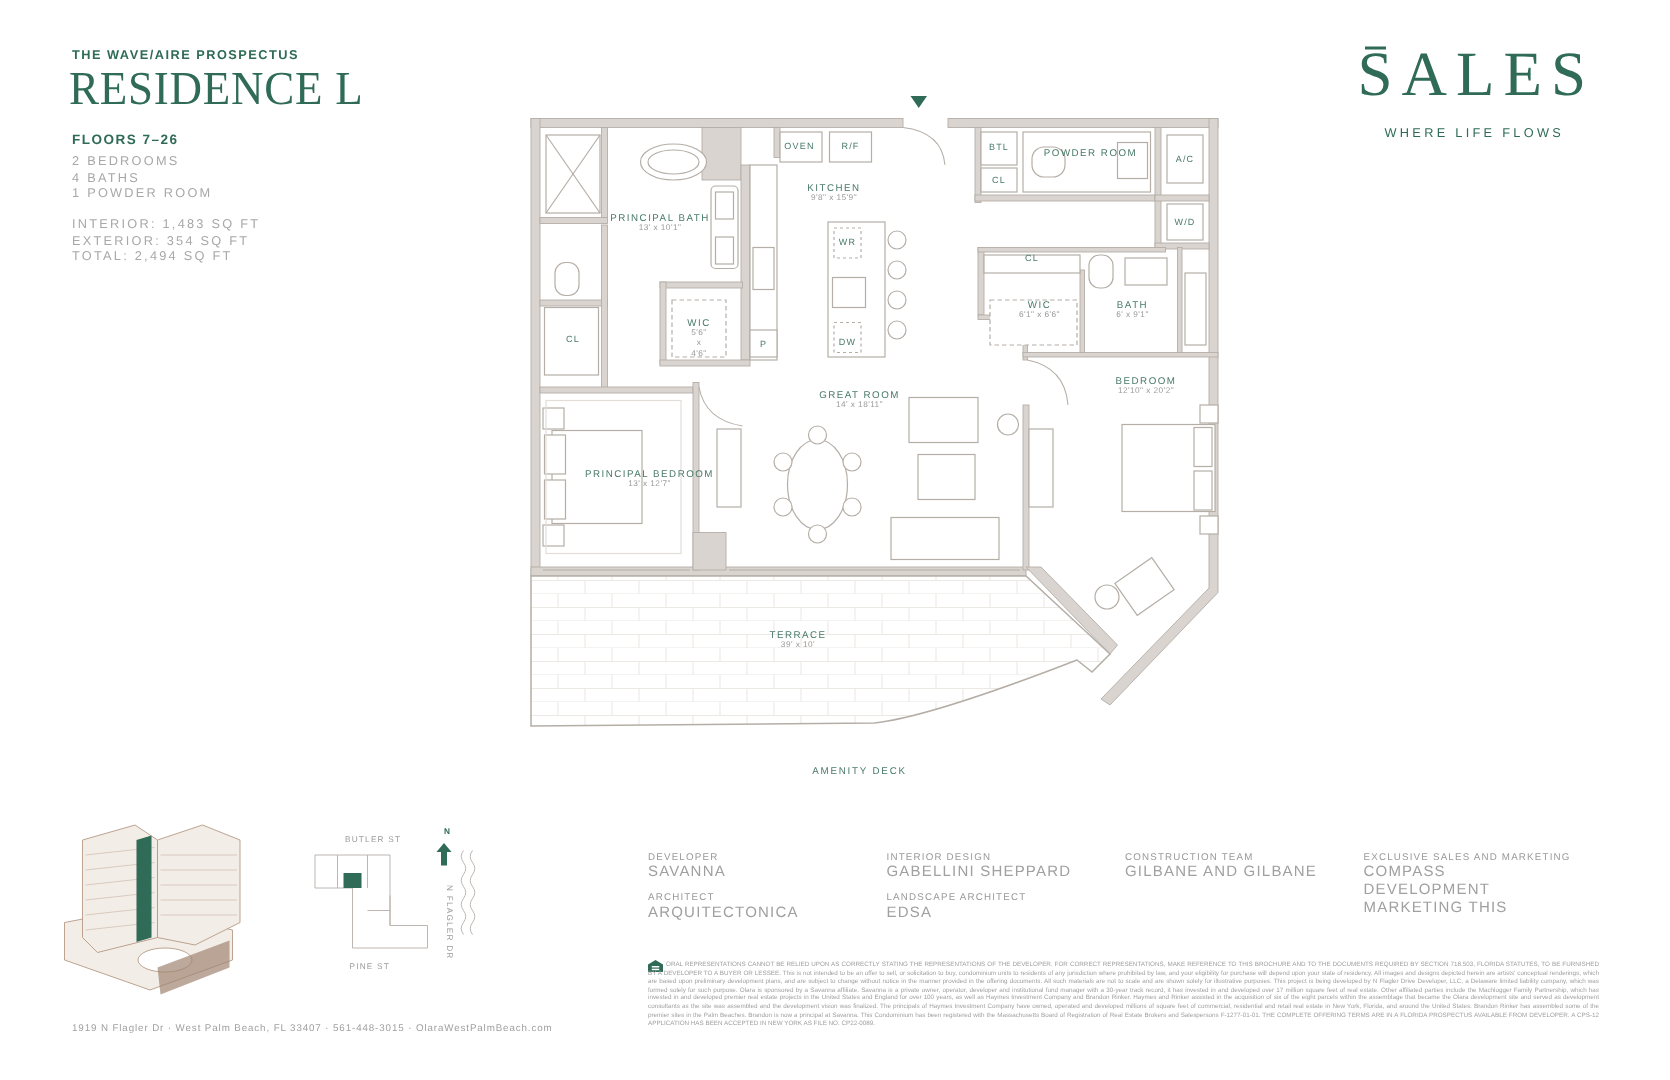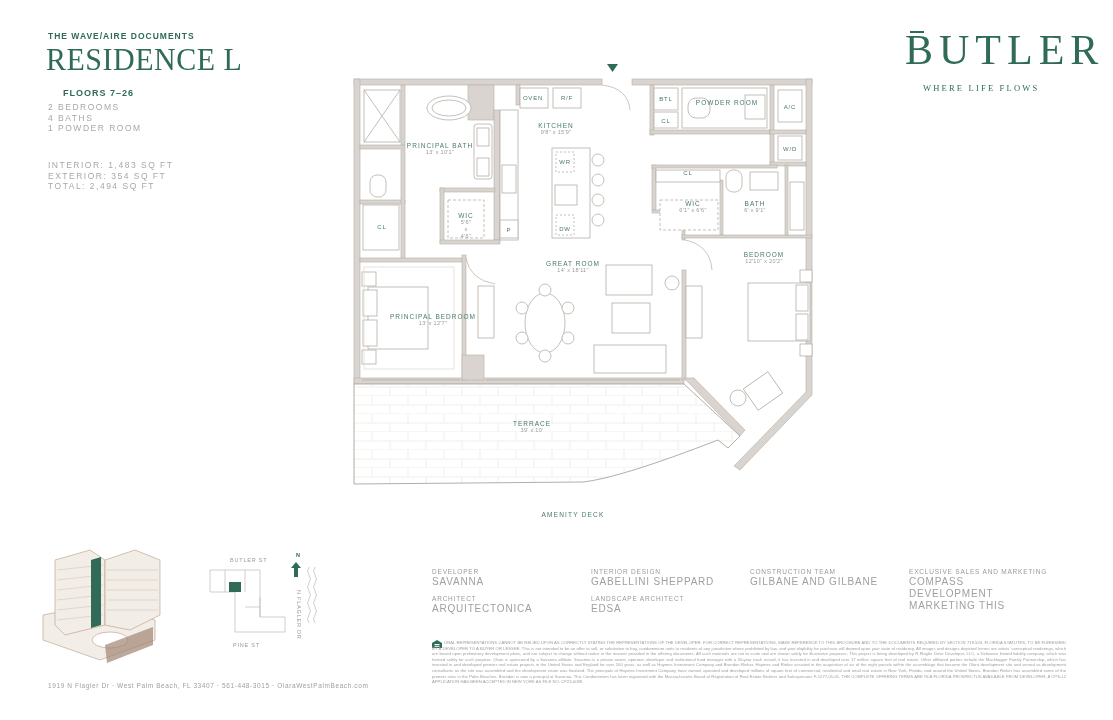--- a/index.html
+++ b/index.html
@@ -1,58 +1,58 @@
 <!DOCTYPE html>
 <html><head>
   <meta charset="utf-8">
   <style>
     * { margin: 0; padding: 0; box-sizing: border-box; }
     html, body { width: 1113px; height: 720px; background: #ffffff; overflow: hidden; }
     body { position: relative; font-family: "Liberation Sans", "DejaVu Sans", sans-serif; color: #9a9a9a; }
     .abs { position: absolute; }
     .collection { left: 48px; top: 31px; font-size: 8.5px; font-weight: bold; letter-spacing: 1px; color: #2f6b57; }
     .residence { left: 46px; top: 42px; font-family: "Liberation Serif", "DejaVu Serif", serif; font-size: 30px; letter-spacing: 0.5px; color: #2f6b57; transform: scaleY(1.05); transform-origin: left top; }
-    .floors { left: 48px; top: 88px; font-size: 9px; font-weight: bold; letter-spacing: 1px; color: #2f6b57; margin-left: 15px; }
+    .floors { left: 48px; top: 88px; font-size: 9px; font-weight: bold; letter-spacing: 1px; color: #2f6b57; }
     .specs { left: 48px; top: 102px; font-size: 8.5px; letter-spacing: 1.5px; line-height: 10.6px; color: #a8a8a8; }
-    .areas { left: 48px; top: 144px; font-size: 8.5px; letter-spacing: 1.5px; line-height: 10.6px; color: #a8a8a8; margin-top: 16px; }
+    .areas { left: 48px; top: 144px; font-size: 8.5px; letter-spacing: 1.5px; line-height: 10.6px; color: #a8a8a8; }
     .logo { left: 905px; top: 26px; font-family: "Liberation Serif", "DejaVu Serif", serif; font-size: 42px; letter-spacing: 6px; color: #2f6b57; font-weight: normal; }
     .logo-bar { left: 910px; top: 31px; width: 14px; height: 1.5px; background: #2f6b57; }
-    .tagline { left: 923px; top: 83px; font-size: 8.5px; letter-spacing: 2.2px; color: #2f6b57; font-family: Liberation Serif, serif; }
+    .tagline { left: 923px; top: 83px; font-size: 8.5px; letter-spacing: 2.2px; color: #2f6b57; }
     .plan-wrap { left: 340px; top: 55px; width: 500px; height: 470px; }
     .room-label { position: absolute; font-size: 6.5px; letter-spacing: 1px; color: #4a7a6a; text-align: center; white-space: nowrap; transform: translateX(-50%); }
     .room-dim { display: block; font-size: 5.5px; letter-spacing: 0.3px; color: #9a9a9a; }
     .fixture-label { position: absolute; font-size: 6px; letter-spacing: 0.8px; color: #4a7a6a; transform: translate(-50%, -50%); white-space: nowrap; }
     .amenity { left: 573px; top: 511px; font-size: 6.5px; letter-spacing: 1.2px; color: #4a7a6a; transform: translateX(-50%); }
     .credits { top: 568px; font-size: 7px; line-height: 1.2; }
     .credit-label { font-size: 6.5px; letter-spacing: 0.8px; color: #9a9a9a; display: block; }
     .credit-value { font-size: 10px; letter-spacing: 0.8px; color: #a0a0a0; display: block; margin-bottom: 7px; }
     .disclaimer { left: 432px; top: 640px; width: 634px; font-size: 4.2px; line-height: 5.6px; color: #a0a0a0; text-align: justify; }
     .eho-icon { position: absolute; left: 432px; top: 640px; width: 10px; height: 8px; }
     .address { left: 48px; top: 682px; font-size: 6.5px; letter-spacing: 0.6px; color: #a0a0a0; }
     .street { position: absolute; font-size: 5.5px; letter-spacing: 0.8px; color: #9a9a9a; }
   </style>
 </head>
 <body>
 
-<div class="abs collection">THE WAVE/AIRE DOCUMENTS</div>
+<div class="abs collection">THE WAVE/AIRE PROSPECTUS</div>
 <div class="abs residence">RESIDENCE L</div>
 <div class="abs floors">FLOORS 7–26</div>
 <div class="abs specs">
   <div>2 BEDROOMS</div>
   <div>4 BATHS</div>
   <div>1 POWDER ROOM</div>
 </div>
 <div class="abs areas">
   <div>INTERIOR: 1,483 SQ FT</div>
   <div>EXTERIOR: 354 SQ FT</div>
   <div>TOTAL: 2,494 SQ FT</div>
 </div>
 
 <div class="abs logo-bar"></div>
-<div class="abs logo">BUTLER</div>
+<div class="abs logo">SALES</div>
 <div class="abs tagline">WHERE LIFE FLOWS</div>
 
 <div class="abs plan-wrap">
   <svg width="500" height="470" viewBox="340 55 500 470" style="position:absolute;left:0;top:0;">
     <defs>
       <pattern id="brick" x="0" y="0" width="36" height="18" patternUnits="userSpaceOnUse">
         <rect width="36" height="18" fill="#ffffff"></rect>
         <line x1="0" y1="9" x2="36" y2="9" stroke="#ece8e4" stroke-width="0.7"></line>
         <line x1="0" y1="18" x2="36" y2="18" stroke="#ece8e4" stroke-width="0.7"></line>
         <line x1="12" y1="0" x2="12" y2="9" stroke="#ece8e4" stroke-width="0.7"></line>

